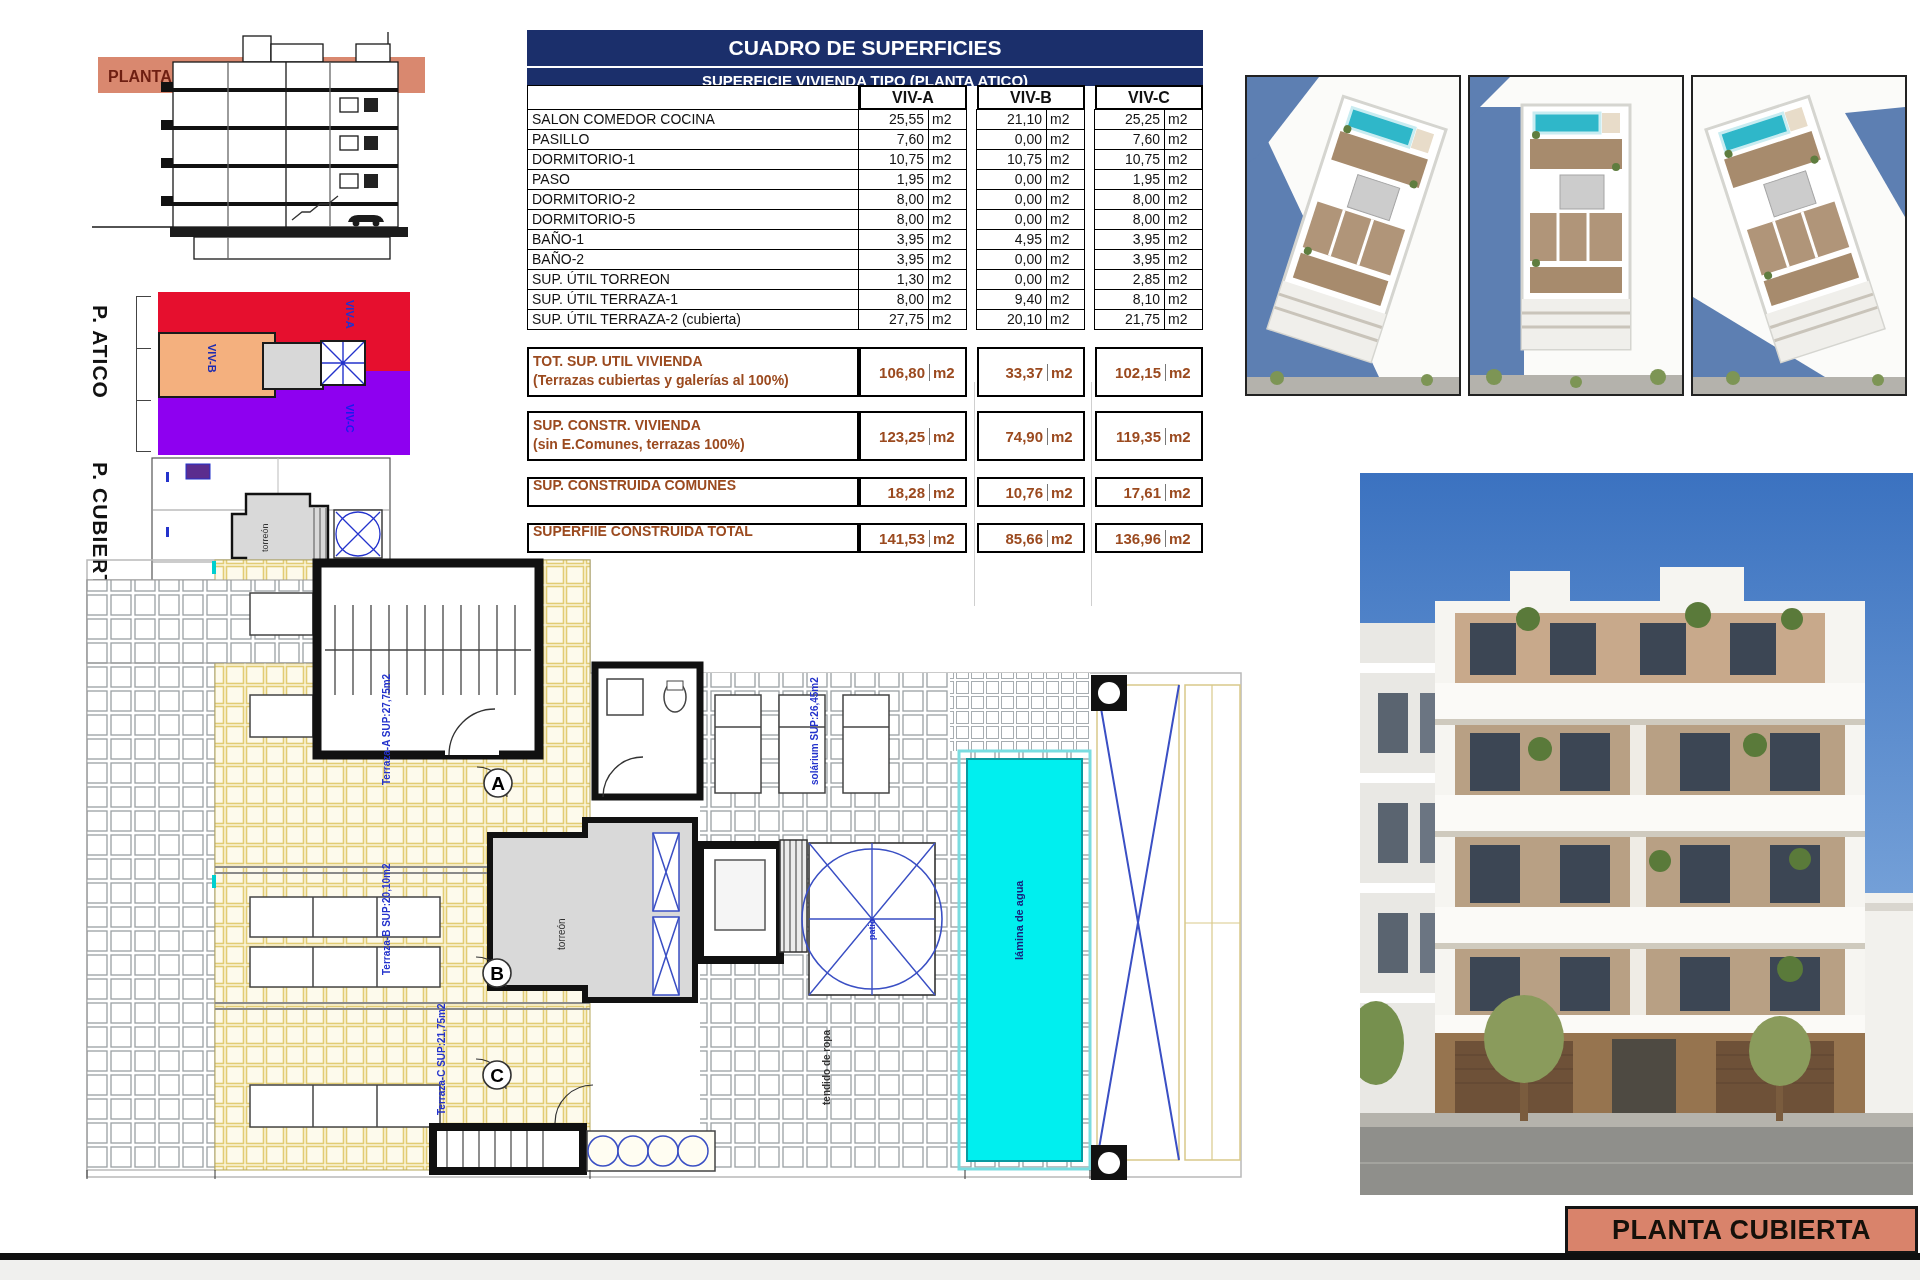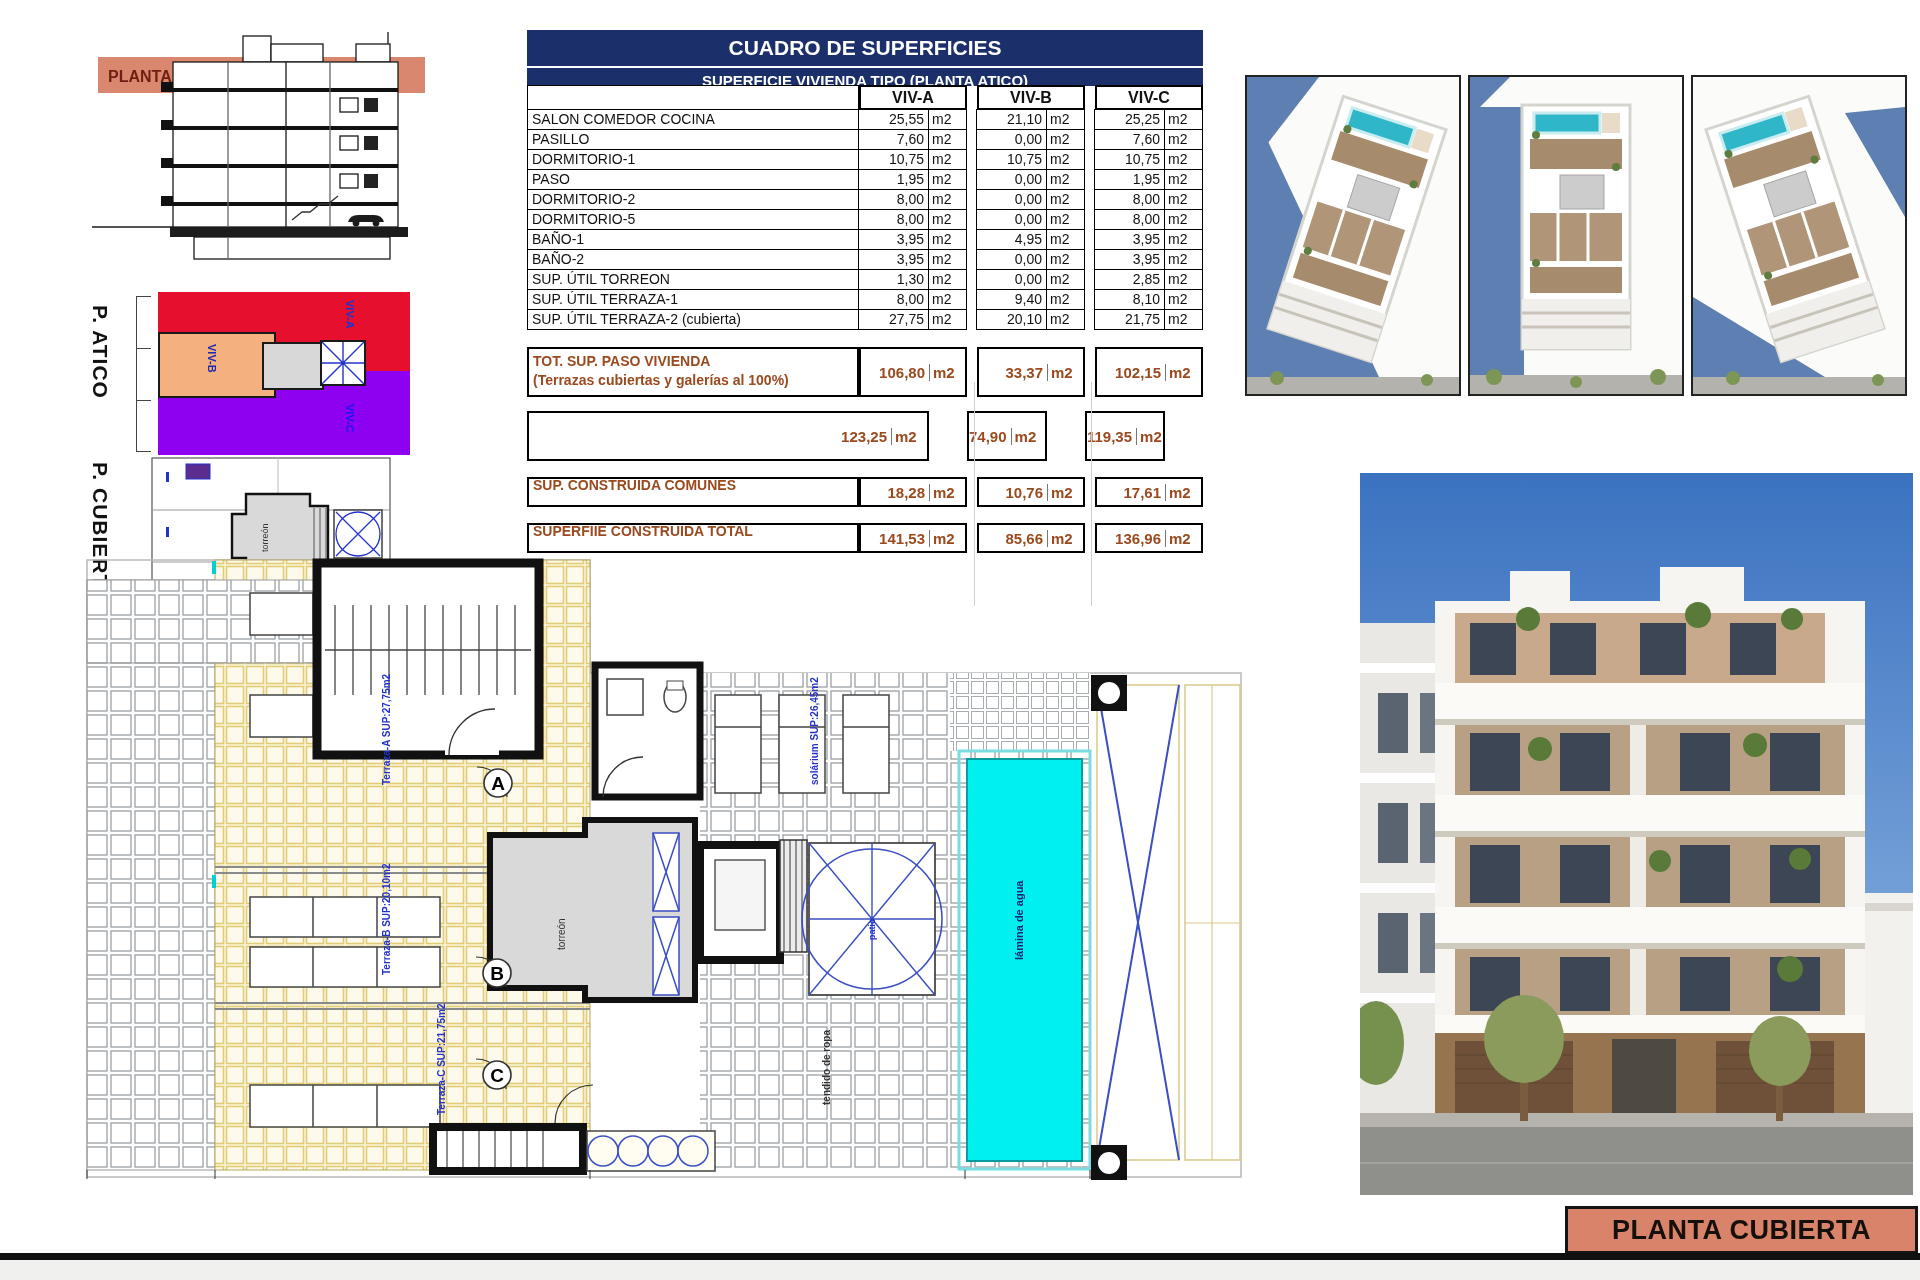--- a/index.html
+++ b/index.html
@@ -289,40 +289,41 @@
         <div class="c-num">20,10</div>
         <div class="c-unit">m2</div>
         <div class="c-gap"></div>
         <div class="c-num">21,75</div>
         <div class="c-unit">m2</div>
       </div>
 
     <div class="sp" style="height:17px;"></div>
 
     <div class="g-row t-row t-two">
-      <div class="t-lab"><span>TOT. SUP. PASO VIVIENDA</span><br><span>(Terrazas cubiertas y galerías al 100%)</span></div>
+      <div class="t-lab"><span>TOT. SUP. UTIL VIVIENDA</span><br><span>(Terrazas cubiertas y galerías al 100%)</span></div>
       <div class="t-val">
           <span class="n">106,80</span>
           <span class="u">m2</span>
         </div>
       <div class="c-gap"></div>
       <div class="t-val">
           <span class="n">33,37</span>
           <span class="u">m2</span>
         </div>
       <div class="c-gap"></div>
       <div class="t-val">
           <span class="n">102,15</span>
           <span class="u">m2</span>
         </div>
     </div>
 
     <div class="sp"></div>
 
     <div class="g-row t-row t-two">
+      <div class="t-lab"><span>SUP. CONSTR. VIVIENDA</span><br><span>(sin E.Comunes, terrazas 100%)</span></div>
       <div class="t-val">
           <span class="n">123,25</span>
           <span class="u">m2</span>
         </div>
       <div class="c-gap"></div>
       <div class="t-val">
           <span class="n">74,90</span>
           <span class="u">m2</span>
         </div>
       <div class="c-gap"></div>

